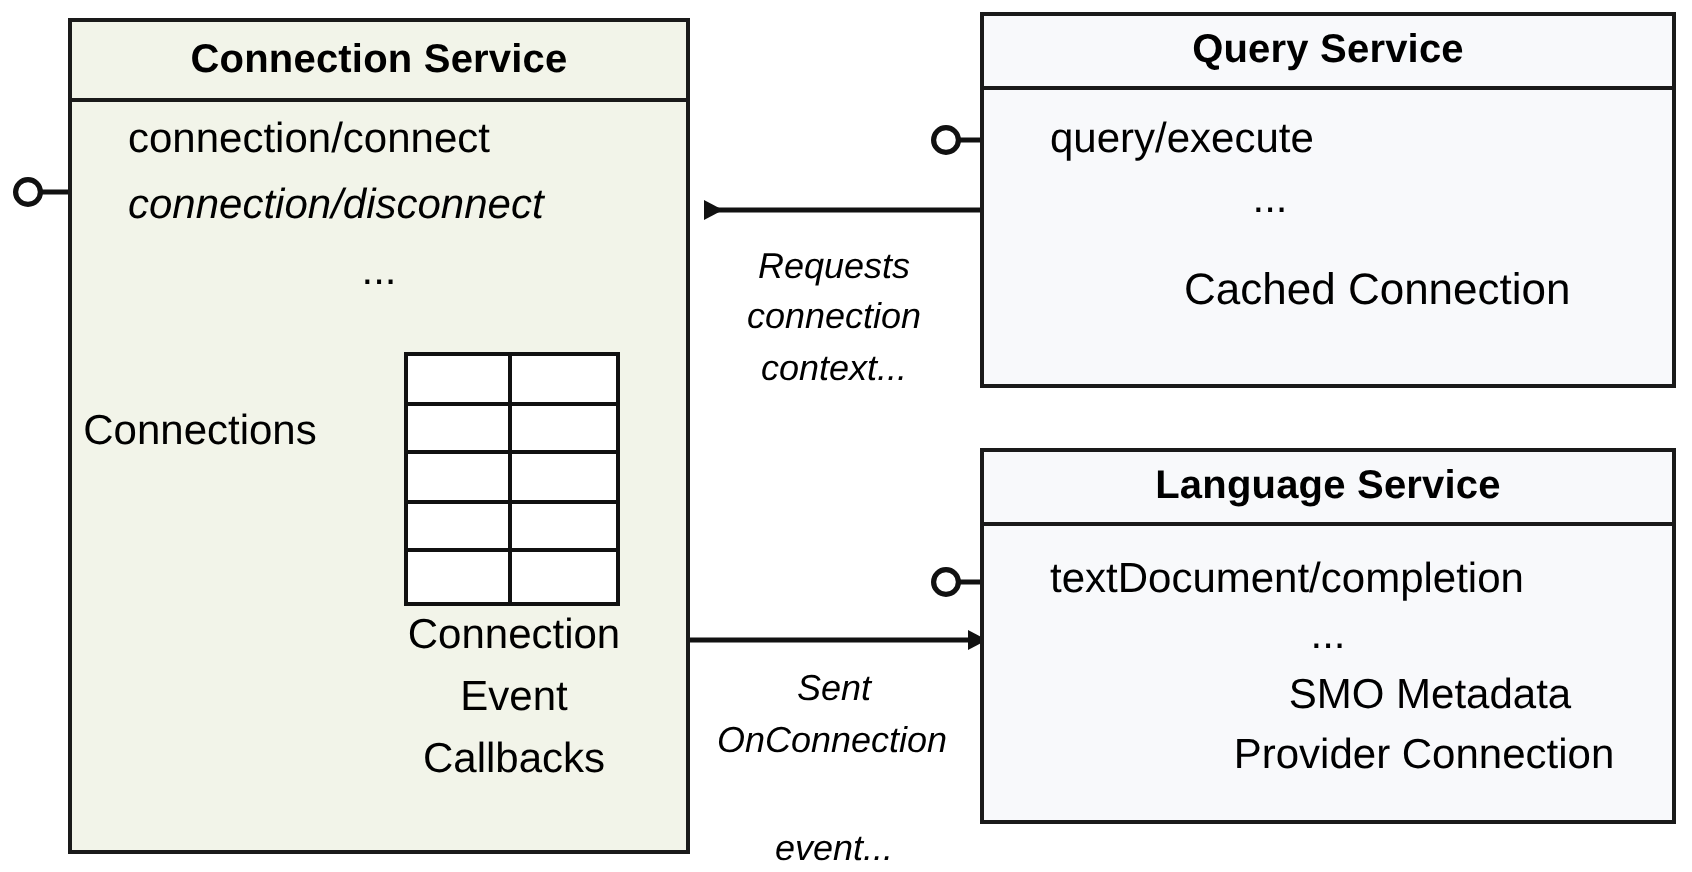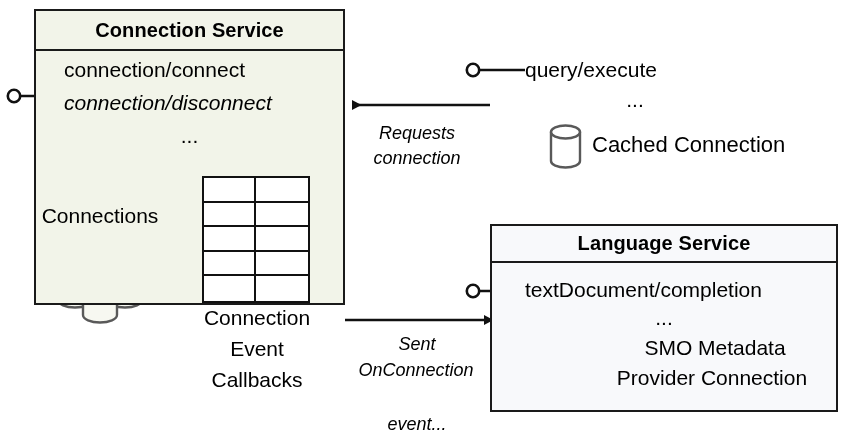--- a/index.html
+++ b/index.html
@@ -146,21 +146,21 @@
       <path d="M551,132 L551,161 A14.5,6.5 0 0 0 580,161 L580,132 Z"></path>
       <ellipse cx="565.5" cy="132" rx="14.5" ry="6.5"></ellipse>
     </g>
 
     <g fill="#ffffff" stroke="#595959" stroke-width="2.4" stroke-linejoin="round">
       <path d="M551,348 L551,377 A14.5,6.5 0 0 0 580,377 L580,348 Z"></path>
       <ellipse cx="565.5" cy="348" rx="14.5" ry="6.5"></ellipse>
     </g>
   </svg>
 
-  <div class="uml-box tinted" style="left:34px; top:9px; width:311px; height:296px;">
+  <div class="uml-box tinted" style="left:34px; top:9px; width:311px; height:418px;">
     <div class="uml-header" style="height:40px; font-size:20px;">Connection Service</div>
   </div>
 
   <div class="op-text" style="left:64px; top:58px; font-size:21px;">connection/connect</div>
 
   <div class="op-text" style="left:64px; top:91px; font-size:21px;font-style:italic;">connection/disconnect</div>
 
   <div class="ellipsis-text" style="left:34px; top:124px; width:311px; font-size:21px;">...</div>
 
   <div class="caption" style="left:32px; top:204px; width:136px; font-size:21px;">Connections</div>
@@ -176,38 +176,42 @@
     <div class="grid-cell"></div>
     <div class="grid-cell last-col"></div>
     <div class="grid-cell last-row"></div>
     <div class="grid-cell last-col last-row"></div>
   </div>
 
   <div class="caption" style="left:186px; top:306px; width:142px; font-size:21px;">Connection</div>
   <div class="caption" style="left:186px; top:337px; width:142px; font-size:21px;">Event</div>
   <div class="caption" style="left:186px; top:368px; width:142px; font-size:21px;">Callbacks</div>
 
+  <div class="uml-box plain" style="left:490px; top:6px; width:348px; height:188px;">
+    <div class="uml-header" style="height:37px; font-size:20px;">Query Service</div>
+  </div>
 
   <div class="op-text" style="left:525px; top:58px; font-size:21px;">query/execute</div>
 
   <div class="ellipsis-text" style="left:490px; top:88px; width:290px; font-size:21px;">...</div>
 
   <div class="op-text" style="left:592px; top:132px; font-size:22px;">Cached Connection</div>
 
   <div class="uml-box plain" style="left:490px; top:224px; width:348px; height:188px;">
     <div class="uml-header" style="height:37px; font-size:20px;">Language Service</div>
   </div>
 
   <div class="op-text" style="left:525px; top:278px; font-size:21px;">textDocument/completion</div>
 
   <div class="ellipsis-text" style="left:490px; top:306px; width:348px; font-size:21px;">...</div>
 
   <div class="caption" style="left:592px; top:336px; width:246px; font-size:21px; text-align:center;">SMO Metadata</div>
   <div class="caption" style="left:586px; top:366px; width:252px; font-size:21px; text-align:center;">Provider Connection</div>
 
   <div class="edge-label" style="left:355px; top:123px; width:124px; font-size:18px;">Requests</div>
   <div class="edge-label" style="left:355px; top:148px; width:124px; font-size:18px;">connection</div>
+  <div class="edge-label" style="left:355px; top:174px; width:124px; font-size:18px;">context...</div>
 
   <div class="edge-label" style="left:350px; top:334px; width:134px; font-size:18px;">Sent</div>
   <div class="edge-label" style="left:346px; top:360px; width:140px; font-size:18px;">OnConnection</div>
   <div class="edge-label" style="left:350px; top:386px; width:134px; font-size:18px;margin-top:28px;">event...</div>
 
 </div>
 
 </body></html>

